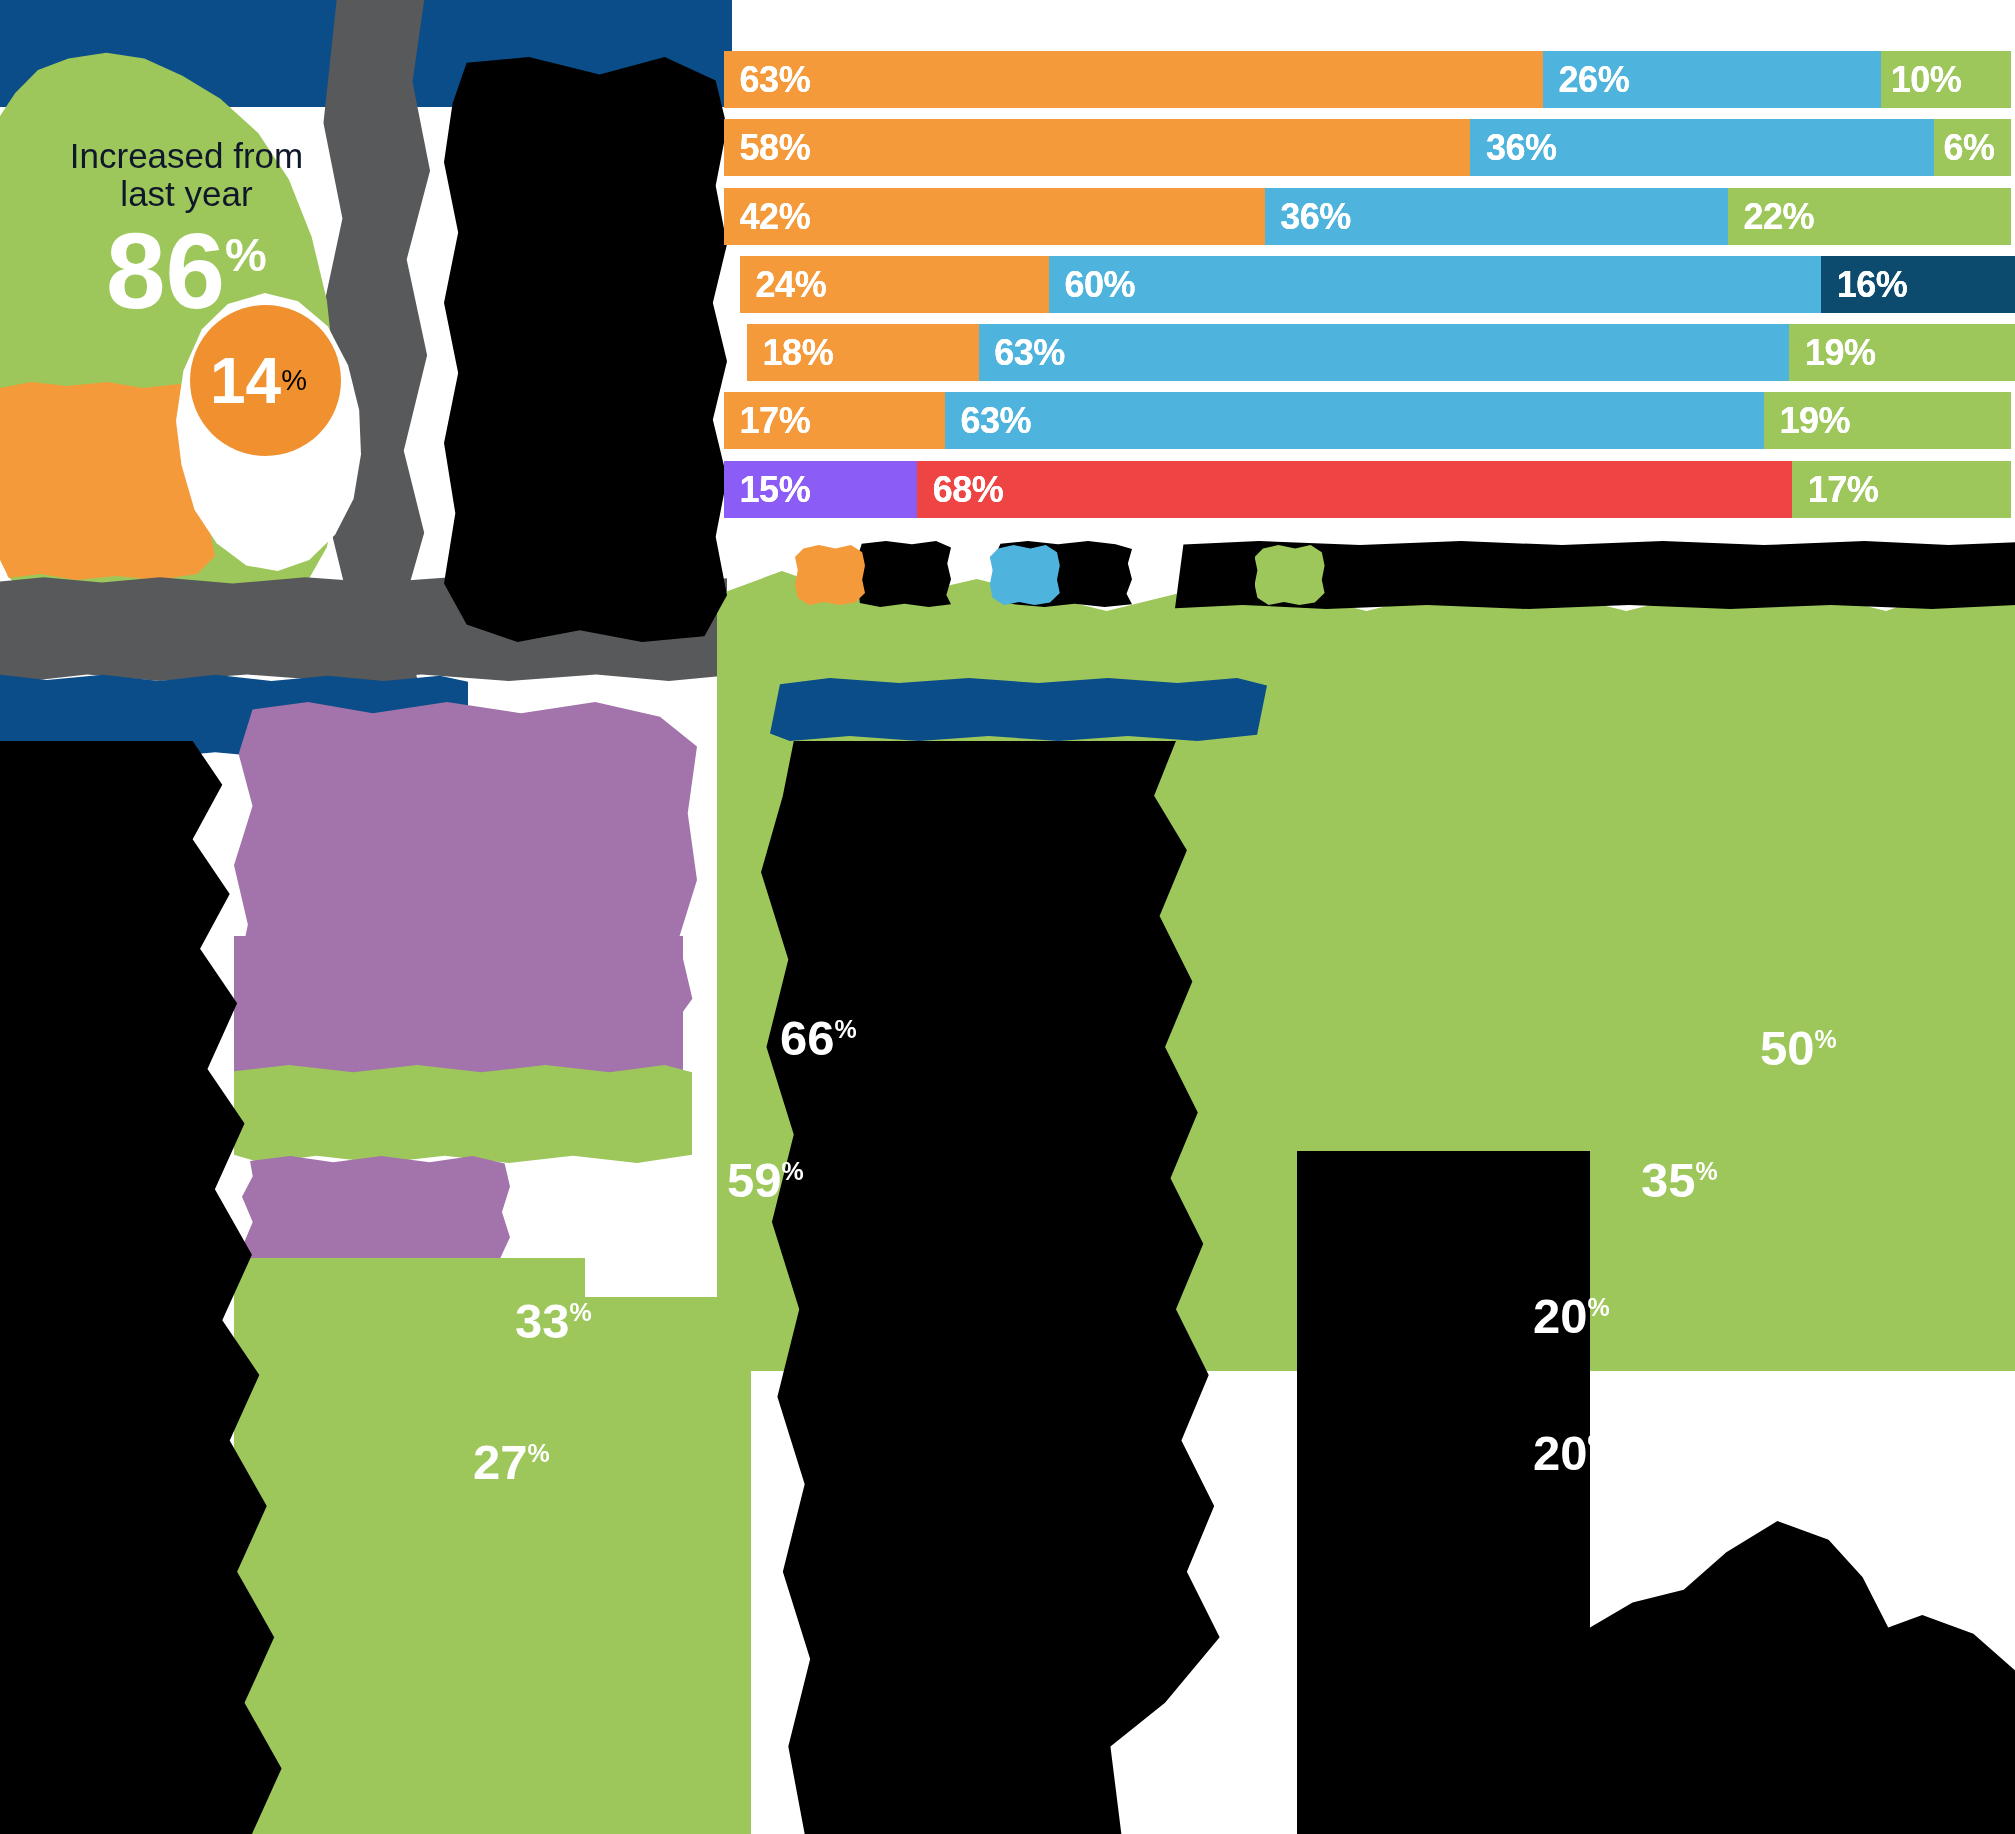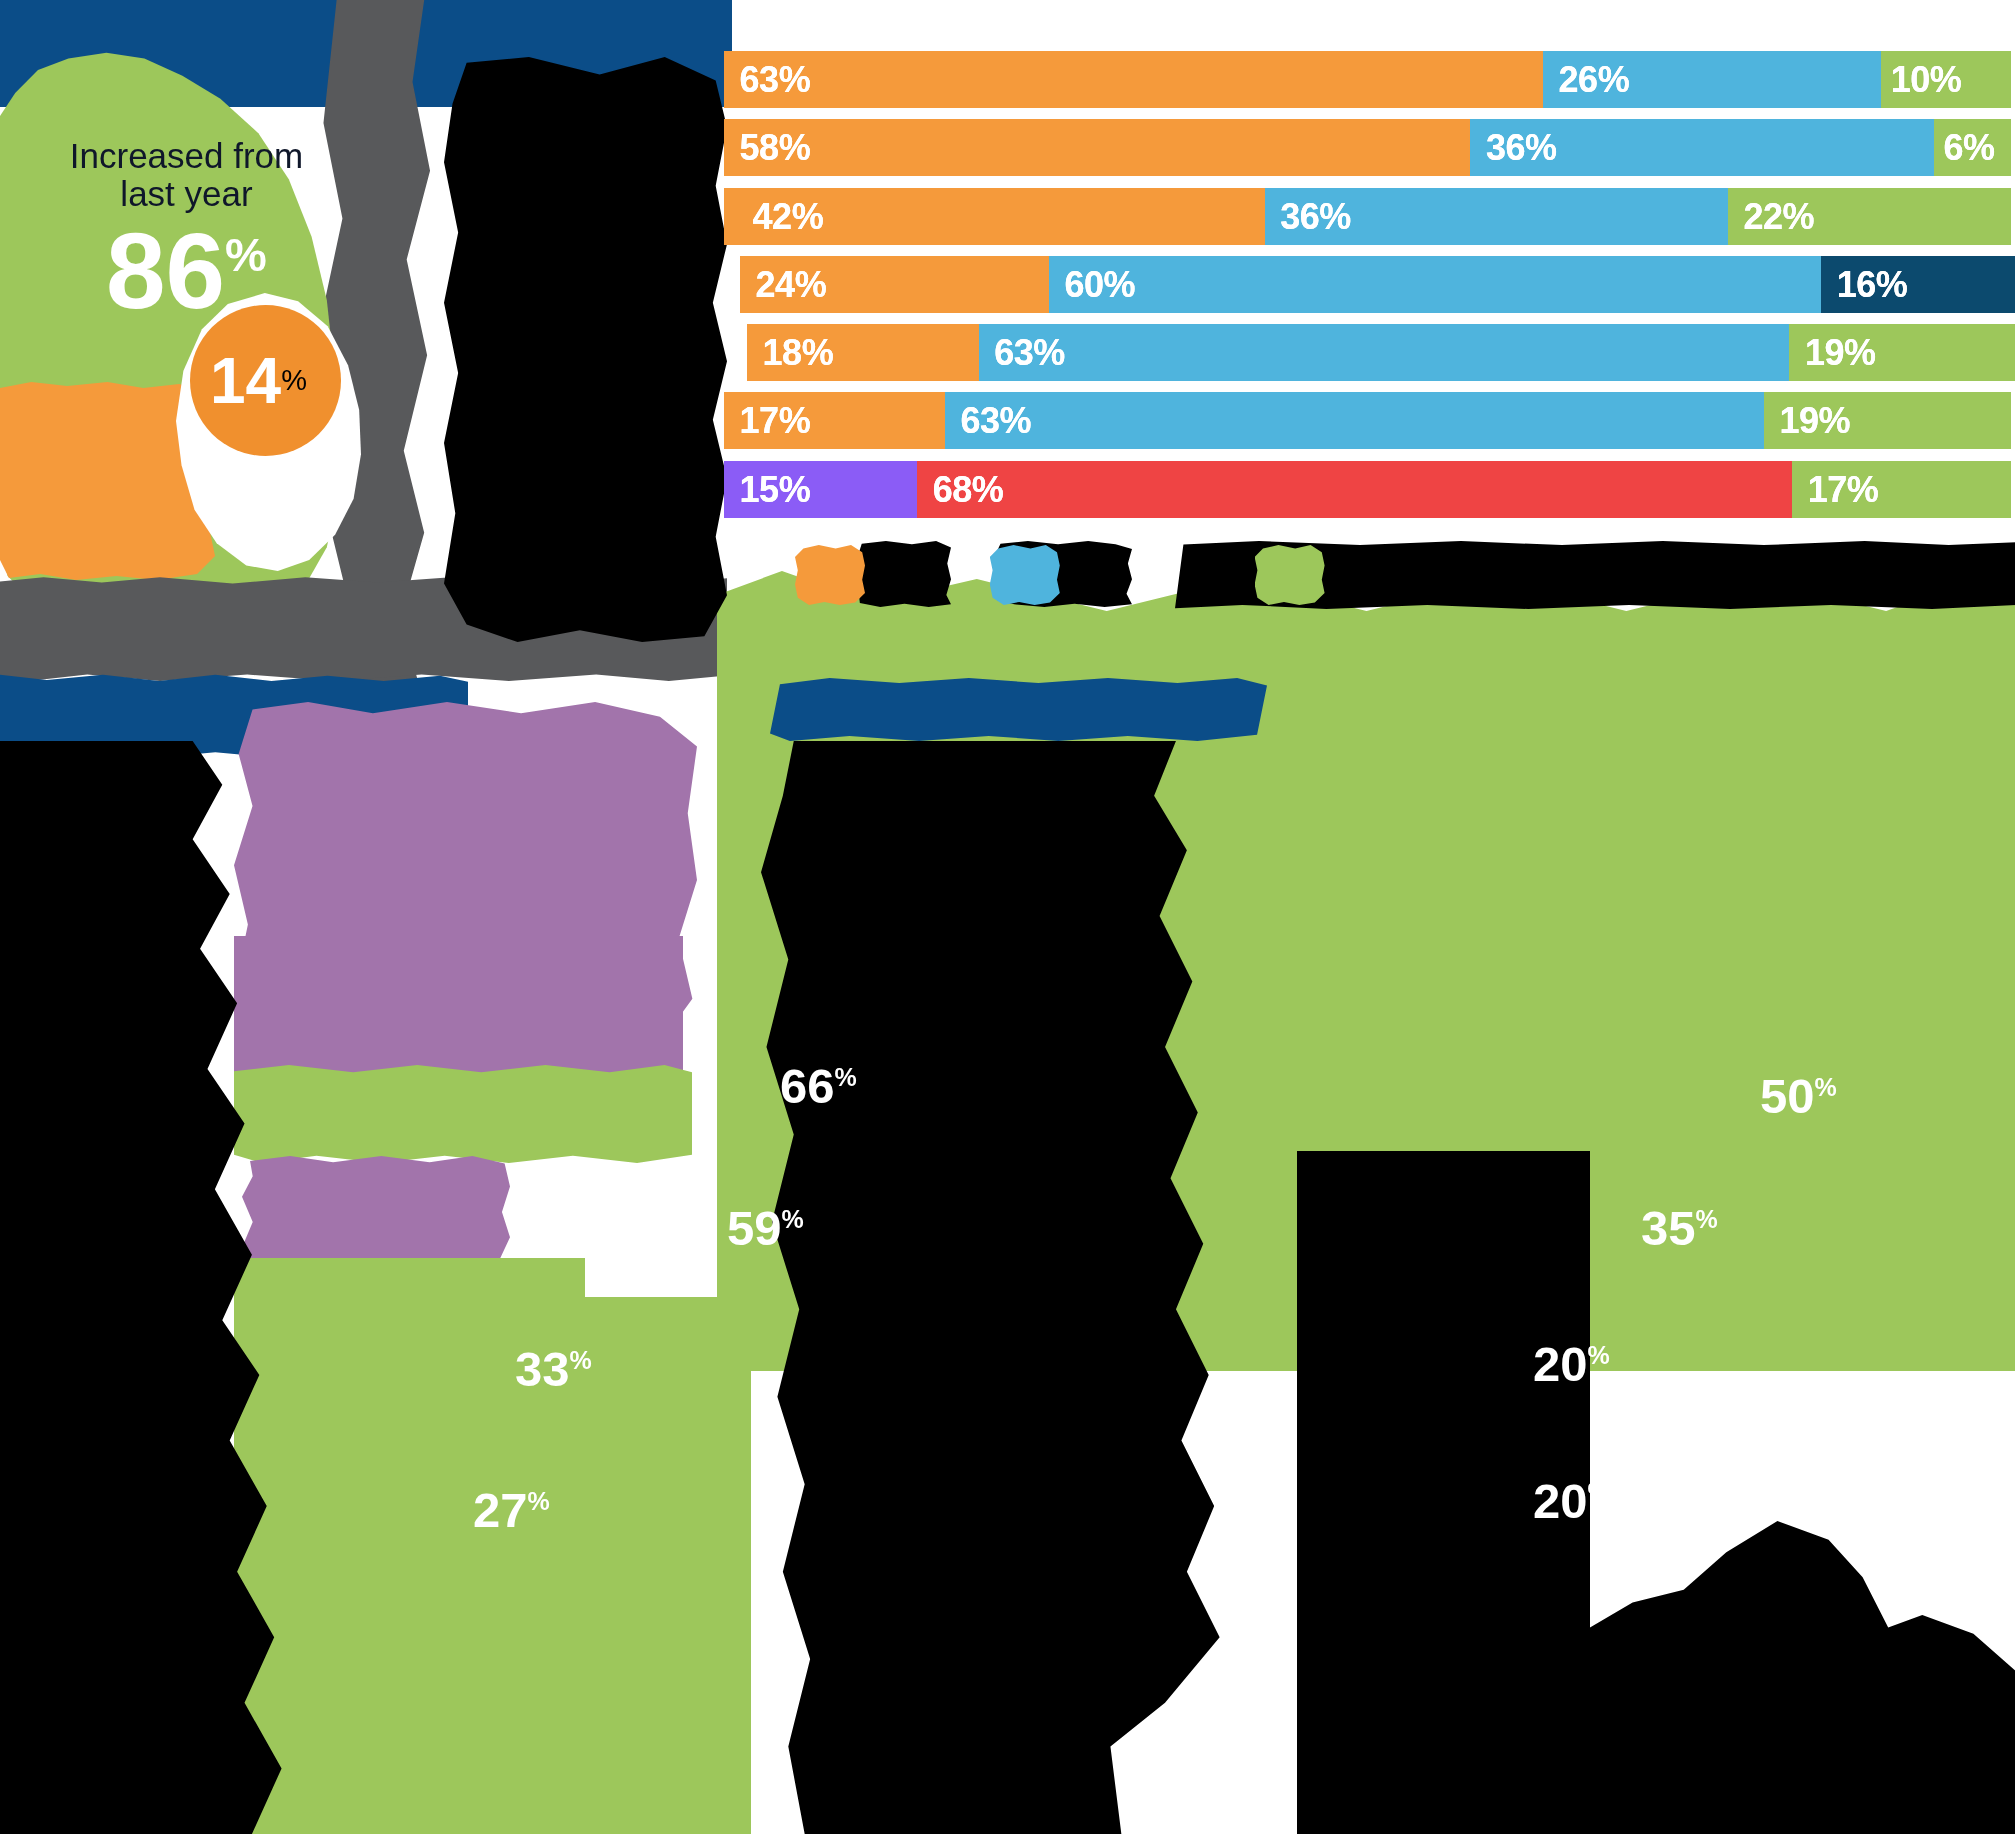--- a/index.html
+++ b/index.html
@@ -90,21 +90,21 @@
   #callout .cap{color:#0f172a;font-size:35px;line-height:1.08;font-weight:normal;
     font-family:"Liberation Sans", sans-serif;}
   #callout .big{color:#ffffff;font-size:107px;font-weight:bold;line-height:1.0;margin-top:5.9px;}
   #callout .big sup{font-size:47px;vertical-align:super;font-weight:bold;}
   #circle-val{position:absolute;left:183px;top:305px;width:151px;height:151px;
     display:flex;align-items:center;justify-content:center;}
   #circle-val span{color:#ffffff;font-size:64px;font-weight:bold;}
   #circle-val sup{font-size:29px;vertical-align:super;}
 
   
-  .stat{position:absolute;color:#ffffff;font-weight:bold;font-size:49px;line-height:1;margin-top:48px;}
+  .stat{position:absolute;color:#ffffff;font-weight:bold;font-size:49px;line-height:1;}
   .stat sup{font-size:25px;vertical-align:super;}
 </style>
 </head>
 <body>
 
 <div id="stage">
 
   <div class="blob navy-top"></div>
   <div class="blob navy-top-2"></div>
   <div class="blob grey-col"></div>
@@ -180,21 +180,21 @@
           <span>58%</span>
         </div>
         <div class="seg s-blue" style="width: 36%; background: rgb(79, 180, 221);">
           <span>36%</span>
         </div>
         <div class="seg s-green narrow" style="width: 6%; background: rgb(157, 199, 91);">
           <span>6%</span>
         </div>
       </div>
       <div class="bar-row" style="top: 137px;">
-        <div class="seg s-orange" style="width: 42%; background: rgb(245, 154, 59); padding-left: 13px;">
+        <div class="seg s-orange" style="width: 42%; background: rgb(245, 154, 59);">
           <span>42%</span>
         </div>
         <div class="seg s-blue" style="width: 36%; background: rgb(79, 180, 221);">
           <span>36%</span>
         </div>
         <div class="seg s-green" style="width: 22%; background: rgb(157, 199, 91);">
           <span>22%</span>
         </div>
       </div>
       <div class="bar-row" style="top: 205px; padding-left: 16px;">

